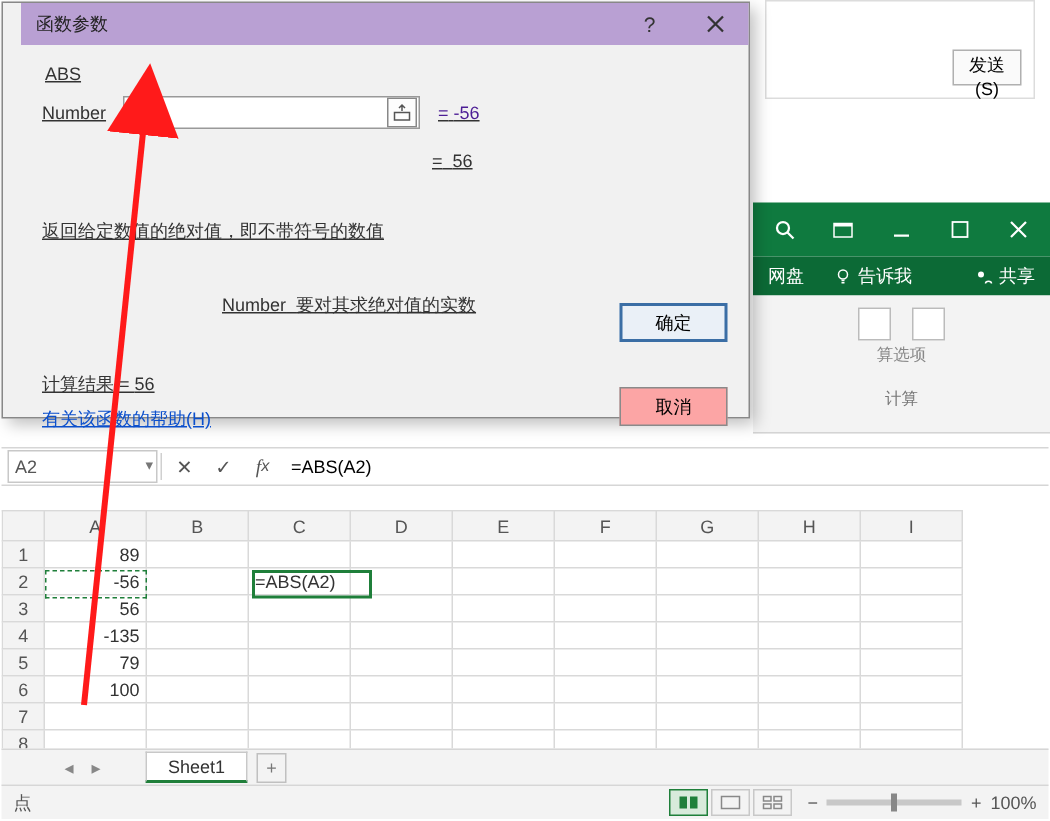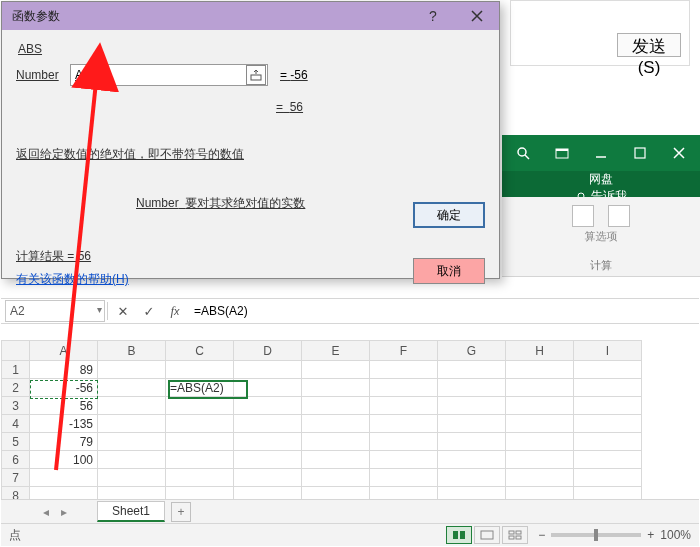--- a/index.html
+++ b/index.html
@@ -1,53 +1,53 @@
 <!DOCTYPE html>
 <html><head>
 <meta charset="utf-8">
 <style>
   * { box-sizing: border-box; font-family: "Microsoft YaHei", "SimSun", Arial, sans-serif; }
   html, body { margin: 0; padding: 0; }
   body { width: 700px; height: 547px; background: #fff; position: relative; overflow: hidden; font-size: 12px; color: #333; }
 
   
-  .dialog { position: absolute; left: 1px; top: 1px; width: 499px; height: 278px; border: 1px solid #888; background: #f1f1f1; z-index: 50; box-shadow: 4px 4px 10px rgba(0,0,0,0.25); }
+  .dialog { position: absolute; left: 1px; top: 1px; width: 499px; height: 278px; border: 1px solid #888; background: #f1f1f1; z-index: 50; box-shadow: 4px 4px 10px rgba(0,0,0,0.25); padding-left: 12px; }
   .dlg-title { height: 28px; background: #b9a0d3; display: flex; align-items: center; padding: 0 0 0 10px; font-size: 12px; color: #222; }
   .dlg-title .spacer { flex: 1; }
   .dlg-title .tbtn { width: 44px; height: 28px; display: flex; align-items: center; justify-content: center; color: #333; font-size: 14px; }
   .dlg-body { padding: 10px 14px 8px 14px; position: relative; text-decoration: underline; }
   .fn-name { font-size: 12px; margin: 2px 0 8px 2px; }
   .num-row { display: flex; align-items: center; }
   .num-row .lbl { width: 54px; }
   .num-row input.argval { width: 198px; height: 22px; border: 1px solid #999; padding: 2px 24px 2px 4px; font-size: 12px; background: #fff; }
   .num-row .refbtn { margin-left: -22px; width: 20px; height: 20px; border: 1px solid #888; background: #fdfdfd; display:flex; align-items:center; justify-content:center; font-size:11px; }
-  .eqtxt { margin-left: 14px; color: #000000; }
+  .eqtxt { margin-left: 14px; color: #4c1d95; }
   .resrow { margin: 14px 0 0 260px; }
   .desc1 { margin-top: 32px; font-size: 12px; }
   .desc2 { margin: 32px 0 0 120px; font-size: 12px; }
   .calc { margin-top: 36px; font-size: 12px; }
   .helplnk { color: #0b4fcc; text-decoration: underline; font-size: 12px; margin-top: 6px; display: inline-block; }
   .dlg-buttons { position: absolute; right: 14px; bottom: 12px; display: flex; gap: 30px; flex-direction: column; }
   .dlg-buttons button { width: 72px; height: 26px; border: 1px solid #8a8a8a; background: #fca5a5; font-size: 12px; }
   .dlg-buttons button.primary { border: 2px solid #3b6ea5; background: #eaf0f7; }
 
   
   .sendbox { position: absolute; right: 10px; top: 0; width: 180px; height: 66px; border: 1px solid #dcdcdc; background: #fff; display:flex; align-items:flex-end; justify-content:flex-end; padding:8px; }
-  .sendbox button { width: 64px; height: 24px; border: 1px solid #b0b0b0; background: #fafafa; font-size: 17px; }
+  .sendbox button { width: 46px; height: 24px; border: 1px solid #b0b0b0; background: #fafafa; font-size: 12px; }
 
   
   .excel-wb { position: absolute; right: 0; top: 135px; width: 198px; height: 36px; background: #0f7a3f; color: #fff; display: flex; align-items: center; justify-content: flex-end; padding: 0 4px; gap: 4px; }
   .excel-wb .wbtn { width: 40px; height: 28px; display:flex; align-items:center; justify-content:center; }
   .excel-wb .wbtn svg { display:block; }
 
-  .excel-tab { position: absolute; right: 0; top: 171px; width: 198px; height: 26px; background: #0c6a36; color: #fff; display:flex; align-items:center; font-size:12px;flex-direction:column; }
+  .excel-tab { position: absolute; right: 0; top: 171px; width: 198px; height: 26px; background: #0c6a36; color: #fff; display:flex; align-items:center; font-size:12px; }
   .excel-tab .seg { padding: 0 10px; display:flex; align-items:center; gap:4px; }
   .excel-tab .share { margin-left:auto; padding:0 10px; display:flex; align-items:center; gap:4px; }
 
-  .ribbon-frag { position:absolute; right:0; top:197px; width:198px; height:80px; background:#f3f3f3; border-bottom:1px solid #d4d4d4; display:flex; flex-direction:column; align-items:center; justify-content:flex-start; padding-top:8px; color:#666; }
+  .ribbon-frag { position:absolute; right:0; top:197px; width:198px; height:92px; background:#f3f3f3; border-bottom:1px solid #d4d4d4; display:flex; flex-direction:column; align-items:center; justify-content:flex-start; padding-top:8px; color:#666; }
   .ribbon-frag .ricons { display:flex; gap:14px; margin-bottom:2px;}
   .ribbon-frag .ricon { width:22px; height:22px; border:1px solid #bbb; background:#fff; }
   .ribbon-frag .rtxt { font-size:11px; color:#888; }
   .ribbon-frag .grp { margin-top:14px; font-size:11px; color:#777; }
 
   
   .fxbar { position:absolute; left:1px; top:298px; right:1px; height:26px; background:#fff; border-top:1px solid #d6d6d6; border-bottom:1px solid #d6d6d6; display:flex; align-items:center; }
   .namebox { width:100px; height:22px; border:1px solid #c8c8c8; margin-left:4px; display:flex; align-items:center; padding:0 4px; font-size:12px; color:#555; position:relative; }
   .namebox .dd { position:absolute; right:2px; top:3px; font-size:10px; color:#777; }
   .fxbar .fxbtn { width:26px; height:22px; display:flex; align-items:center; justify-content:center; color:#555; font-size:13px; }

